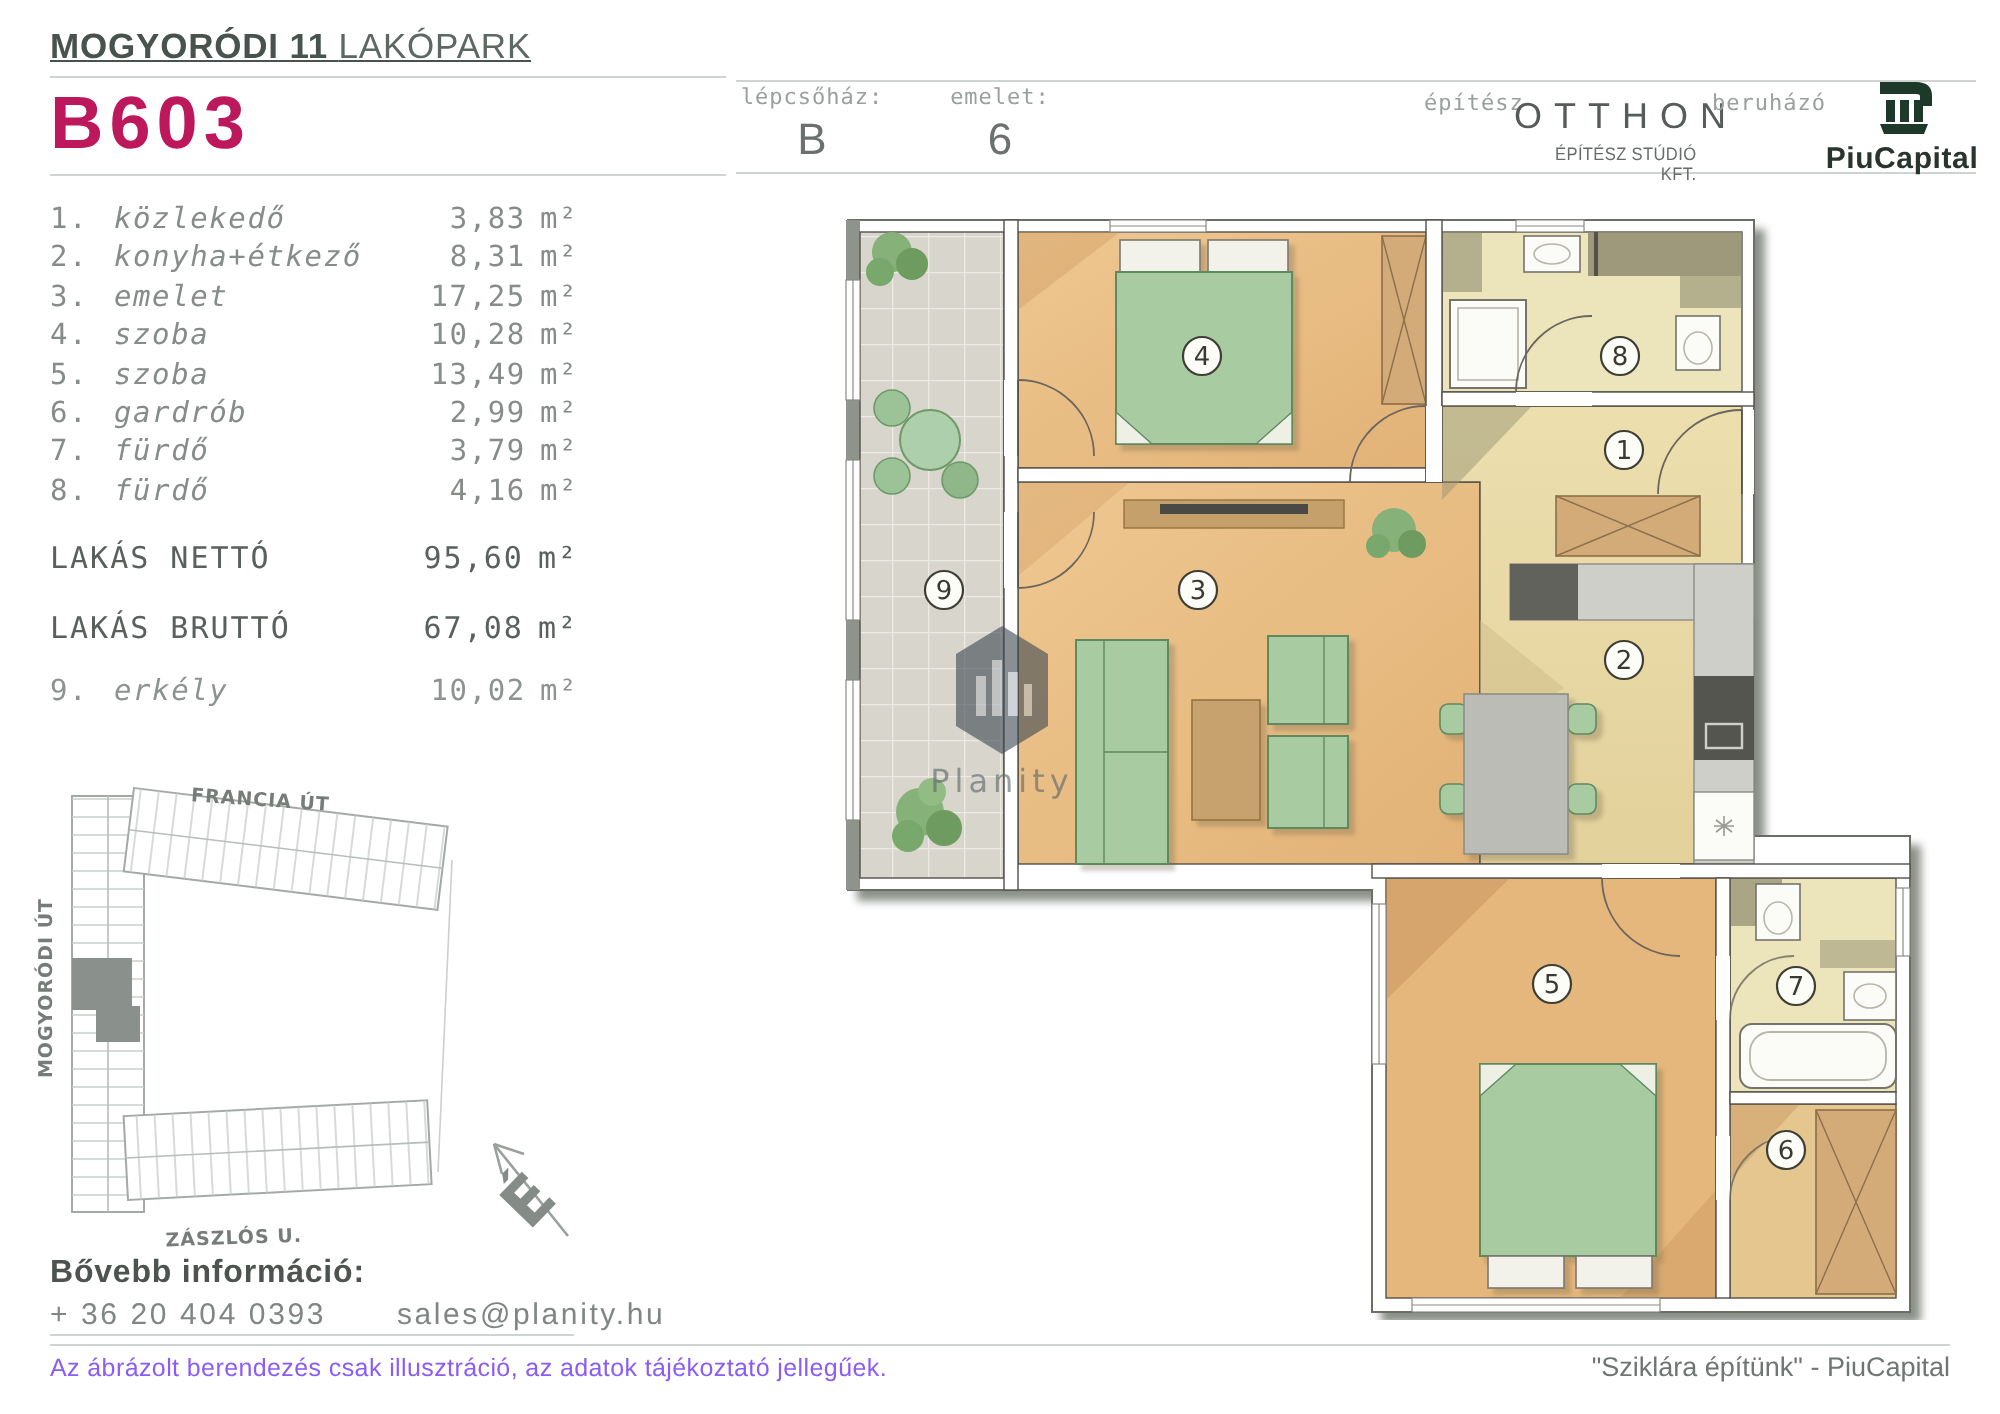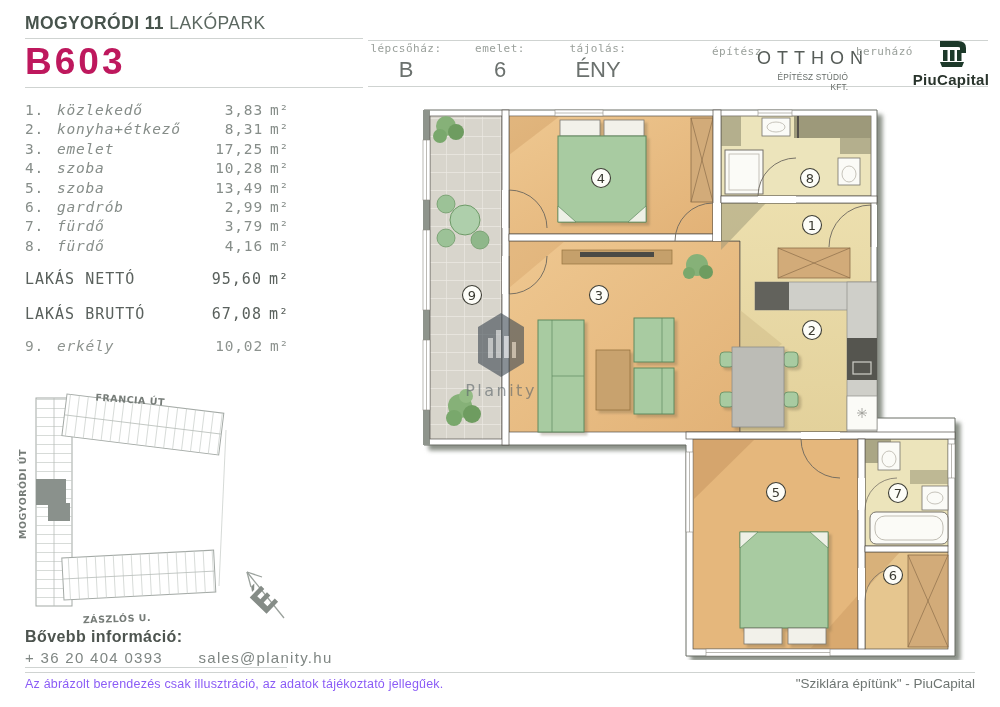--- a/index.html
+++ b/index.html
@@ -2,21 +2,21 @@
 <html><head>
 <meta charset="utf-8">
 <style>
   html,body{margin:0;padding:0;background:#fff;}
   #page{position:relative;width:1000px;height:707px;background:#ffffff;overflow:hidden;
         font-family:"Liberation Sans",sans-serif;}
   .abs{position:absolute;}
   .rule{position:absolute;height:1px;background:#cfd3d1;}
 
   
-  #title{left:25px;top:13px;font-size:17.5px;color:#47534c;letter-spacing:.4px;}
+  #title{left:25px;top:13px;font-size:17.5px;color:#47534c;letter-spacing:.4px;text-decoration:underline;}
   #title .b{font-weight:700;}
   #title .l{font-weight:400;color:#5c6861;}
   #unit-code{left:25px;top:41px;font-size:37px;font-weight:700;letter-spacing:3px;color:#be185d;}
 
   .cell{position:absolute;top:42px;width:96px;text-align:center;}
   .cell .lab{font-family:"DejaVu Sans Mono",monospace;font-size:11px;color:#9aa09b;letter-spacing:.5px;}
   .cell .val{font-size:22px;color:#6b716e;margin-top:2px;}
 
   .small-lab{position:absolute;top:45px;font-family:"DejaVu Sans Mono",monospace;font-size:11px;color:#9aa09b;letter-spacing:.5px;}
   #otthon{left:757px;top:48px;width:95px;text-align:right;}
@@ -60,24 +60,20 @@
   <div class="rule" style="left:368px;top:40px;width:620px"></div>
   <div class="rule" style="left:368px;top:86px;width:620px"></div>
 
   <div class="cell" style="left:358px">
     <div class="lab">lépcsőház:</div>
     <div class="val">B</div>
   </div>
   <div class="cell" style="left:452px">
     <div class="lab">emelet:</div>
     <div class="val">6</div>
-  </div>
-  <div class="cell" style="left:550px">
-    <div class="lab">tájolás:</div>
-    <div class="val">ÉNY</div>
   </div>
 
   <div class="small-lab" style="left:712px">építész</div>
   <div id="otthon" class="abs">
     <div class="n">OTTHON</div>
     <div class="s">ÉPÍTÉSZ STÚDIÓ KFT.</div>
   </div>
   <div class="small-lab" style="left:856px">beruházó</div>
   <div id="piucap" class="abs">
     <svg width="46" height="32" viewBox="0 0 46 32" style="display:block;margin:0 auto">

